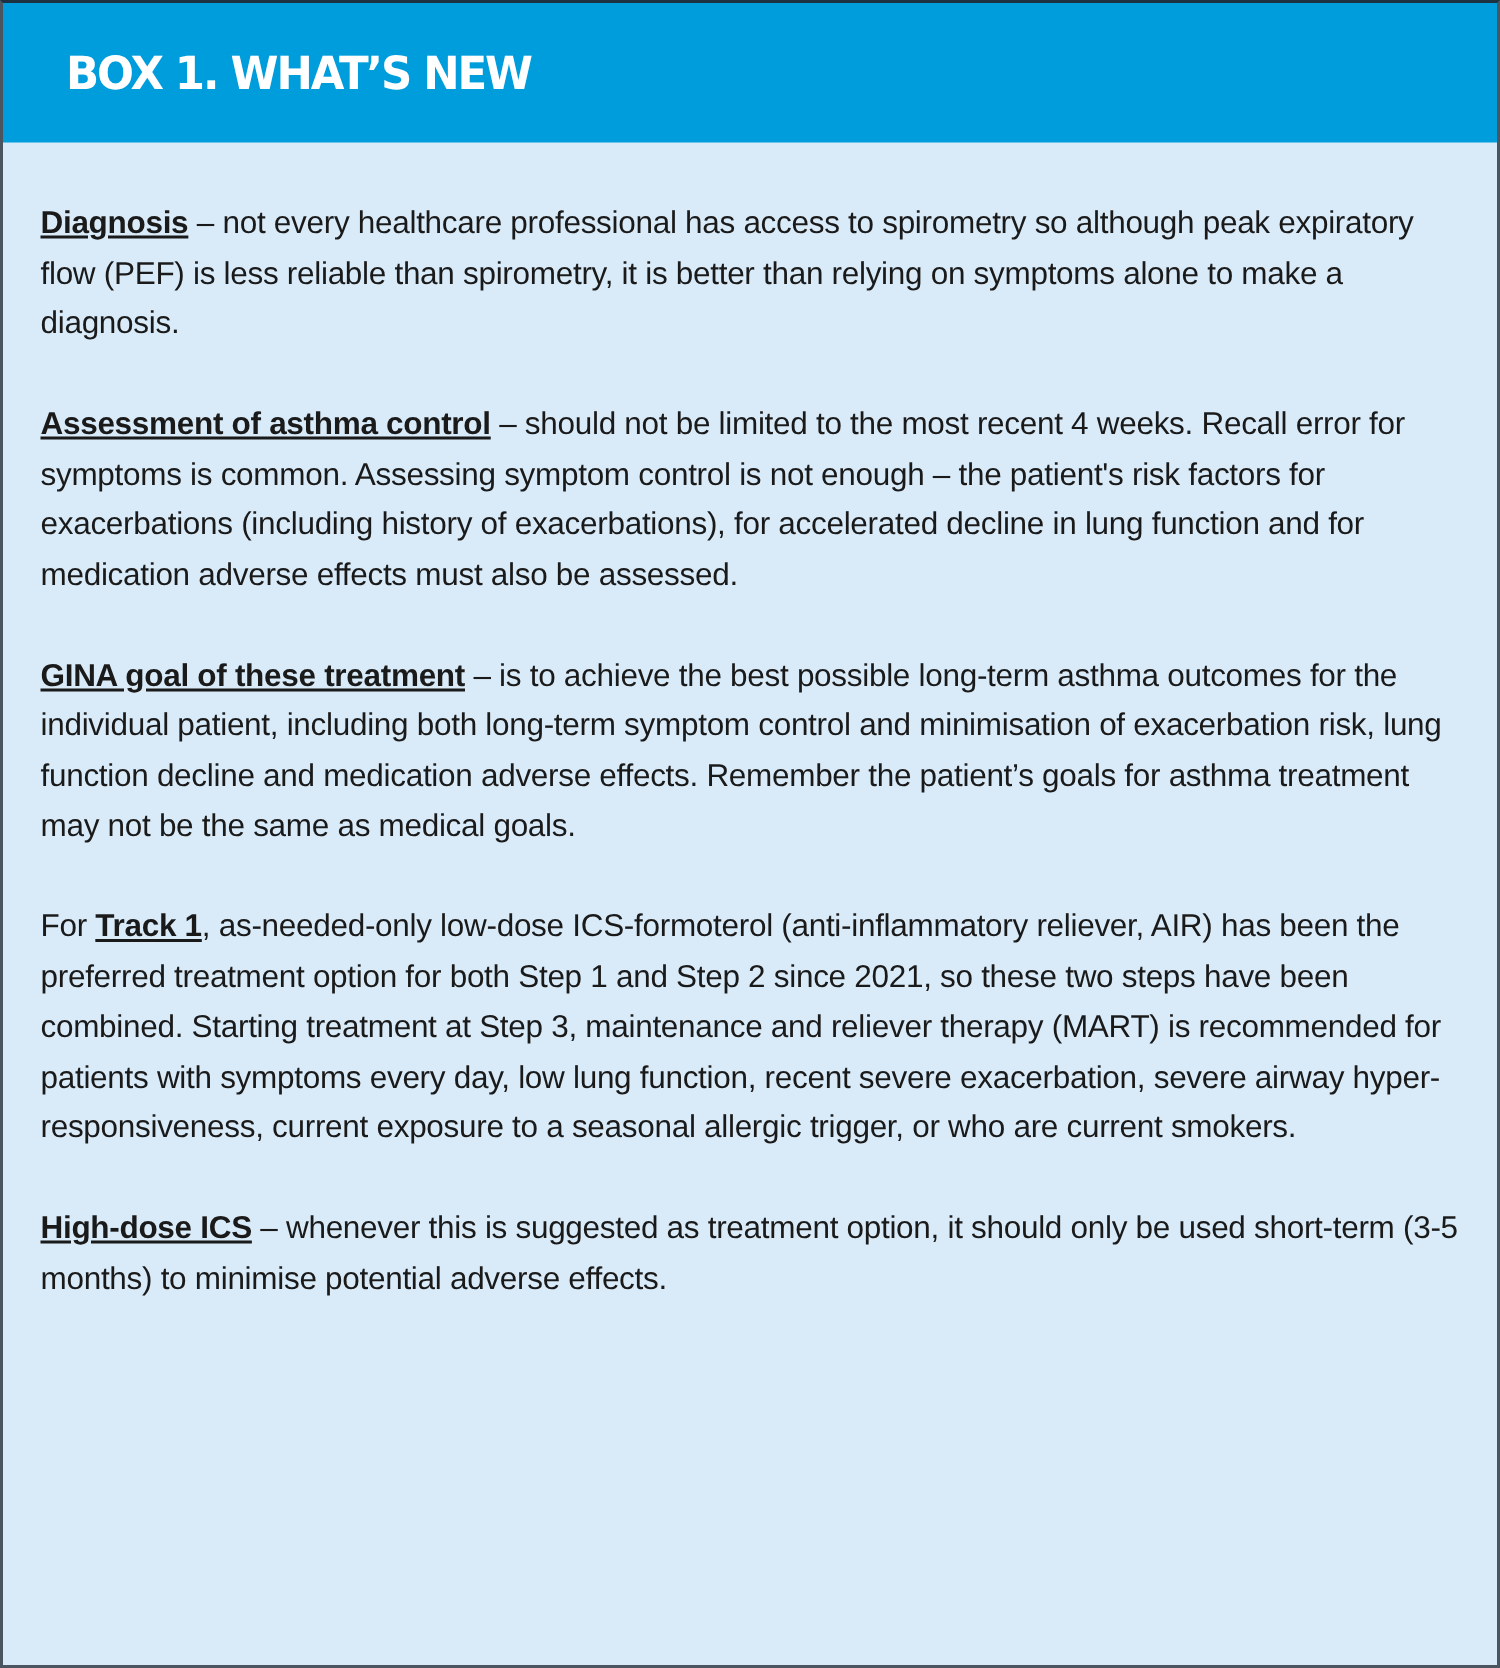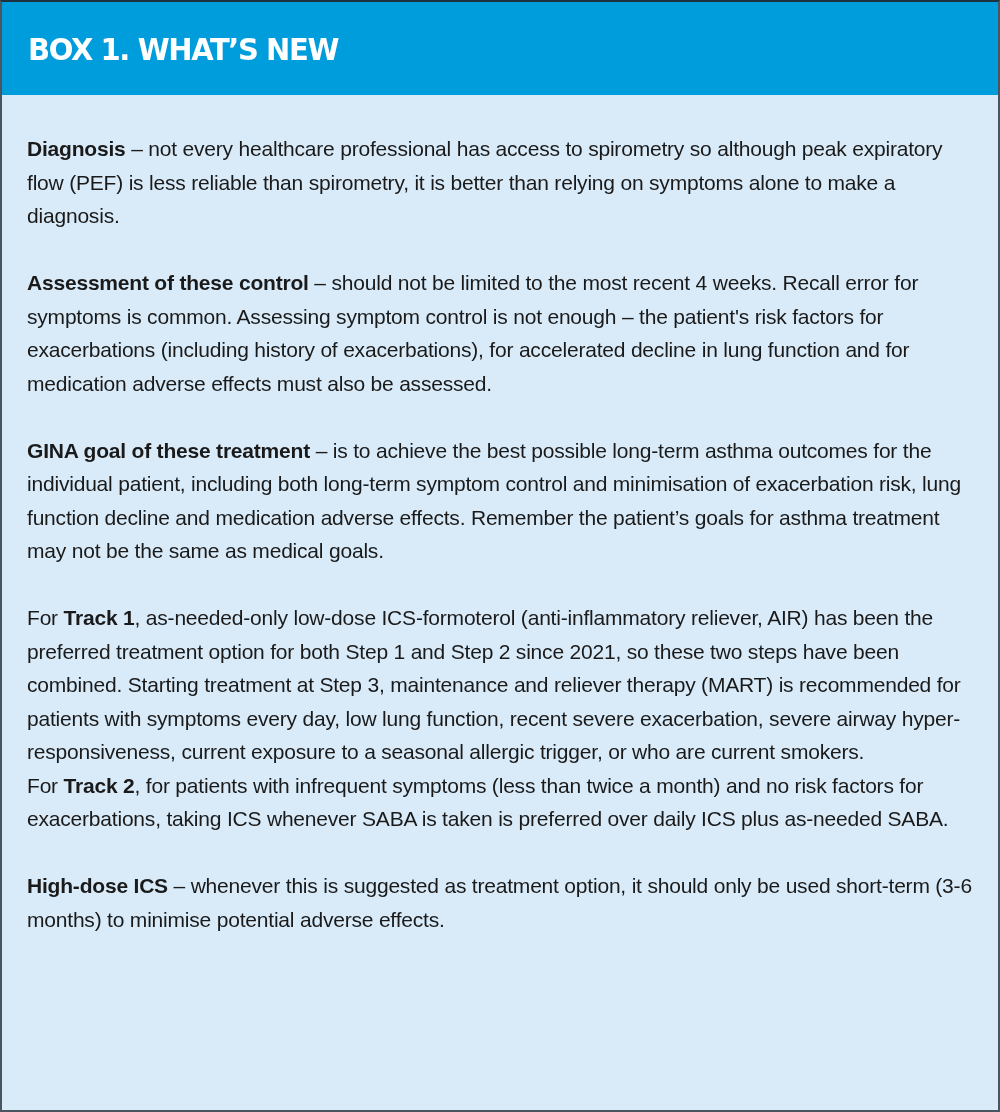--- a/index.html
+++ b/index.html
@@ -13,66 +13,65 @@
     width: 1000px; height: 1112px;
     box-sizing: border-box;
     border: 2px solid #4a5560;
     border-top: 2px solid #1d3240;
     background: #d9ebf9;
   }
   .header {
     height: 93px;
     background: #009ddc;
     display: flex; align-items: center;
-    padding-left: 26px;
+    padding-left: 42px;
     box-sizing: border-box;
   }
   .title {
     color: #ffffff;
     font-family: "DejaVu Sans", sans-serif;
     font-weight: bold;
     font-size: 29px;
     letter-spacing: -1.4px;
     margin: 0;
     transform: scaleY(1.05);
   }
   .content {
     padding: 37px 26px 0 25px;
     color: #1a1a1a;
     font-size: 21px;
     line-height: 33.5px;
     letter-spacing: -0.2px;
   }
   .para { margin: 0 0 33.5px 0; }
   .line { display: block; }
-  b { font-weight: bold; }
+  b { font-weight: bold; text-decoration: underline; }
 </style>
 </head>
 <body>
 
 <div class="box">
   <div class="header">
     <h1 class="title">BOX 1. WHAT’S NEW</h1>
   </div>
 
   <div class="content">
     <p class="para">
       <b>Diagnosis</b><span> – not every healthcare professional has access to spirometry so although peak expiratory flow (PEF) is less reliable than spirometry, it is better than relying on symptoms alone to make a diagnosis.</span>
     </p>
 
     <p class="para">
-      <b>Assessment of these control</b><span> – should not be limited to the most recent 4 weeks. Recall error for symptoms is common. Assessing symptom control is not enough – the patient's risk factors for exacerbations (including history of exacerbations), for accelerated decline in lung function and for medication adverse effects must also be assessed.</span>
+      <b>Assessment of asthma control</b><span> – should not be limited to the most recent 4 weeks. Recall error for symptoms is common. Assessing symptom control is not enough – the patient's risk factors for exacerbations (including history of exacerbations), for accelerated decline in lung function and for medication adverse effects must also be assessed.</span>
     </p>
 
     <p class="para">
       <b>GINA goal of these treatment</b><span> – is to achieve the best possible long-term asthma outcomes for the individual patient, including both long-term symptom control and minimisation of exacerbation risk, lung function decline and medication adverse effects. Remember the patient’s goals for asthma treatment may not be the same as medical goals.</span>
     </p>
 
     <div class="para">
       <span class="line"><span>For </span><b>Track 1</b><span>, as-needed-only low-dose ICS-formoterol (anti-inflammatory reliever, AIR) has been the preferred treatment option for both Step 1 and Step 2 since 2021, so these two steps have been combined. Starting treatment at Step 3, maintenance and reliever therapy (MART) is recommended for patients with symptoms every day, low lung function, recent severe exacerbation, severe airway hyper-responsiveness, current exposure to a seasonal allergic trigger, or who are current smokers.</span></span>
-      <span class="line"><span>For </span><b>Track 2</b><span>, for patients with infrequent symptoms (less than twice a month) and no risk factors for exacerbations, taking ICS whenever SABA is taken is preferred over daily ICS plus as-needed SABA.</span></span>
     </div>
 
     <p class="para">
-      <b>High-dose ICS</b><span> – whenever this is suggested as treatment option, it should only be used short-term (3-6 months) to minimise potential adverse effects.</span>
+      <b>High-dose ICS</b><span> – whenever this is suggested as treatment option, it should only be used short-term (3-5 months) to minimise potential adverse effects.</span>
     </p>
   </div>
 </div>
 
 </body></html>

